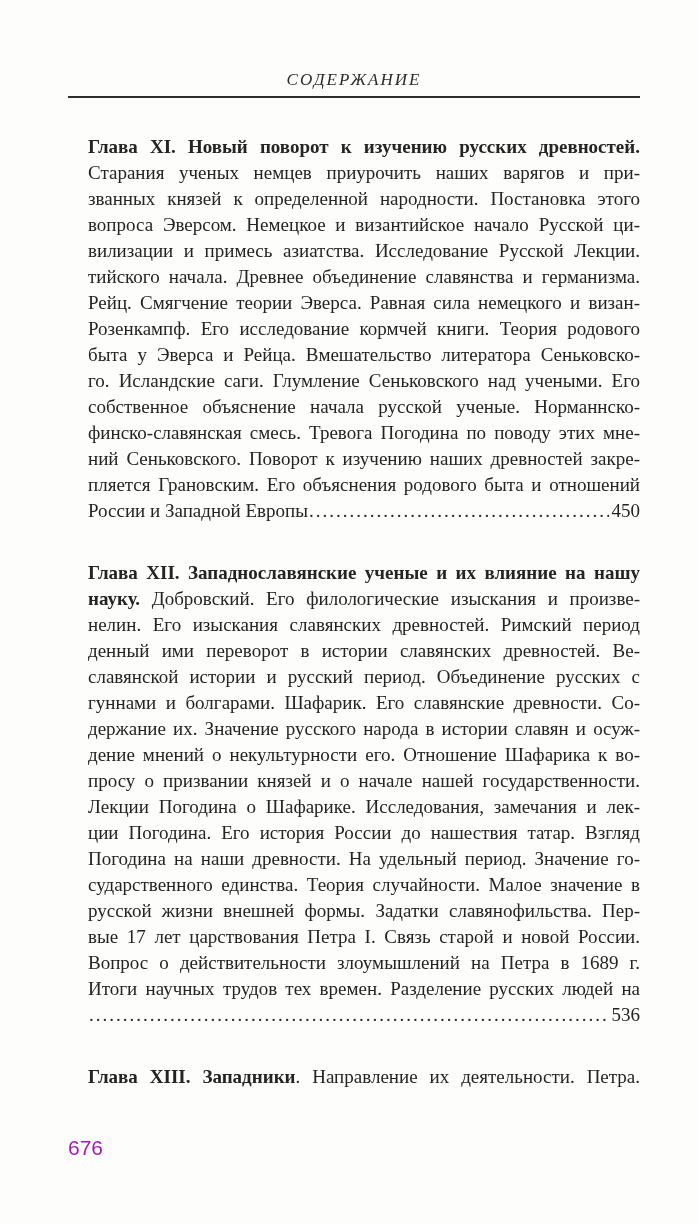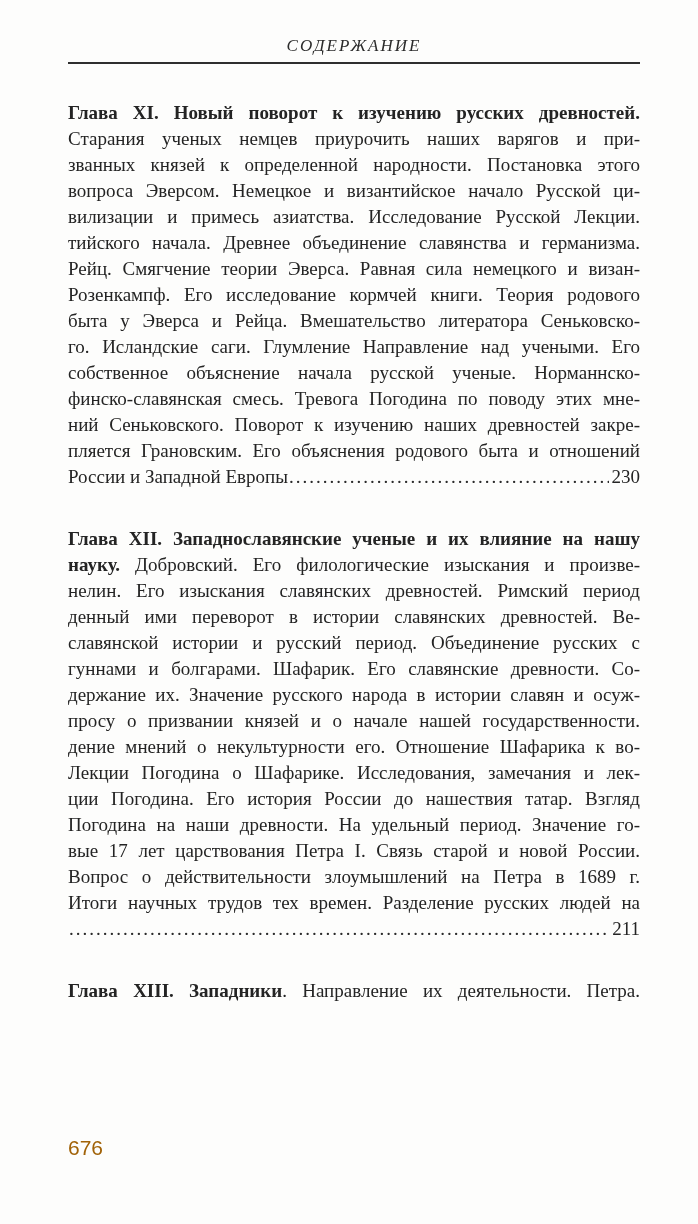--- a/index.html
+++ b/index.html
@@ -8,21 +8,21 @@
     width: 698px;
     height: 1224px;
     overflow: hidden;
     background: #fdfdfc;
   }
   .page {
     position: relative;
     width: 698px;
     height: 856px;
     box-sizing: border-box;
-    padding: 36px 58px 0 68px;
+    padding: 70px 58px 0 68px;
     font-family: "Liberation Serif", serif;
     color: #242424;
   }
   .header-title {
     text-align: center;
     font-style: italic;
     font-size: 17px;
     line-height: 20px;
     letter-spacing: 2px;
     color: #2b2b2b;
@@ -30,20 +30,21 @@
   .header-rule {
     border: none;
     border-top: 2px solid #2e2e2e;
     margin: 6px 0 0 0;
   }
   .toc {
     margin-top: 36px;
   }
   .entry {
     margin-bottom: 36px;
+    margin-left: 20px;
   }
   .line {
     font-size: 19px;
     line-height: 26px;
     white-space: nowrap;
     text-align: justify;
     text-align-last: justify;
     text-justify: inter-word;
     overflow: hidden;
   }
@@ -63,71 +64,73 @@
     margin: 0 3px 0 1px;
     color: #2b2b2b;
   }
   .tail .page-ref { white-space: nowrap; }
   .footer-page {
     position: absolute;
     left: 68px;
     top: 1136px;
     font-family: "Liberation Sans", sans-serif;
     font-size: 21px;
-    color: #a16207;
+    color: #a21caf;
   }
 </style>
 </head>
 <body>
 
 <div class="page">
   <div class="header-title">СОДЕРЖАНИЕ</div>
   <hr class="header-rule">
 
   <div class="toc">
       <div class="entry">
         <div class="line"><span class="b">Глава XI. Новый поворот к изучению русских древностей.</span></div>
         <div class="line"><span>Старания ученых немцев приурочить наших варягов и при-</span></div>
         <div class="line"><span>званных князей к определенной народности. Постановка этого</span></div>
         <div class="line"><span>вопроса Эверсом. Немецкое и византийское начало Русской ци-</span></div>
         <div class="line"><span>вилизации и примесь азиатства. Исследование Русской Лекции.</span></div>
         <div class="line"><span>тийского начала. Древнее объединение славянства и германизма.</span></div>
         <div class="line"><span>Рейц. Смягчение теории Эверса. Равная сила немецкого и визан-</span></div>
         <div class="line"><span>Розенкампф. Его исследование кормчей книги. Теория родового</span></div>
         <div class="line"><span>быта у Эверса и Рейца. Вмешательство литератора Сеньковско-</span></div>
-        <div class="line"><span>го. Исландские саги. Глумление Направление над учеными. Его</span></div>
+        <div class="line"><span>го. Исландские саги. Глумление Сеньковского над учеными. Его</span></div>
         <div class="line"><span>собственное объяснение начала русской ученые. Норманнско-</span></div>
         <div class="line"><span>финско-славянская смесь. Тревога Погодина по поводу этих мне-</span></div>
         <div class="line"><span>ний Сеньковского. Поворот к изучению наших древностей закре-</span></div>
         <div class="line"><span>пляется Грановским. Его объяснения родового быта и отношений</span></div>
         <div class="tail">
           <span class="tail-text">России и Западной Европы</span>
           <span class="dots">............................................................................................................................................................................................................................</span>
-          <span class="page-ref">230</span>
+          <span class="page-ref">450</span>
         </div>
       </div>
       <div class="entry">
         <div class="line"><span class="b">Глава XII. Западнославянские ученые и их влияние на нашу</span></div>
         <div class="line"><span class="b">науку.</span><span> Добровский. Его филологические изыскания и произве-</span></div>
         <div class="line"><span>нелин. Его изыскания славянских древностей. Римский период</span></div>
         <div class="line"><span>денный ими переворот в истории славянских древностей. Ве-</span></div>
         <div class="line"><span>славянской истории и русский период. Объединение русских с</span></div>
         <div class="line"><span>гуннами и болгарами. Шафарик. Его славянские древности. Со-</span></div>
         <div class="line"><span>держание их. Значение русского народа в истории славян и осуж-</span></div>
+        <div class="line"><span>дение мнений о некультурности его. Отношение Шафарика к во-</span></div>
         <div class="line"><span>просу о призвании князей и о начале нашей государственности.</span></div>
-        <div class="line"><span>дение мнений о некультурности его. Отношение Шафарика к во-</span></div>
         <div class="line"><span>Лекции Погодина о Шафарике. Исследования, замечания и лек-</span></div>
         <div class="line"><span>ции Погодина. Его история России до нашествия татар. Взгляд</span></div>
         <div class="line"><span>Погодина на наши древности. На удельный период. Значение го-</span></div>
+        <div class="line"><span>сударственного единства. Теория случайности. Малое значение в</span></div>
+        <div class="line"><span>русской жизни внешней формы. Задатки славянофильства. Пер-</span></div>
         <div class="line"><span>вые 17 лет царствования Петра I. Связь старой и новой России.</span></div>
         <div class="line"><span>Вопрос о действительности злоумышлений на Петра в 1689 г.</span></div>
         <div class="line"><span>Итоги научных трудов тех времен. Разделение русских людей на</span></div>
         <div class="tail">
           <span class="dots">............................................................................................................................................................................................................................</span>
-          <span class="page-ref">211</span>
+          <span class="page-ref">536</span>
         </div>
       </div>
       <div class="entry">
         <div class="line"><span class="b">Глава XIII. Западники</span><span>. Направление их деятельности. Петра.</span></div>
       </div>
     </div>
 
   <div class="footer-page">676</div>
 </div>
 

